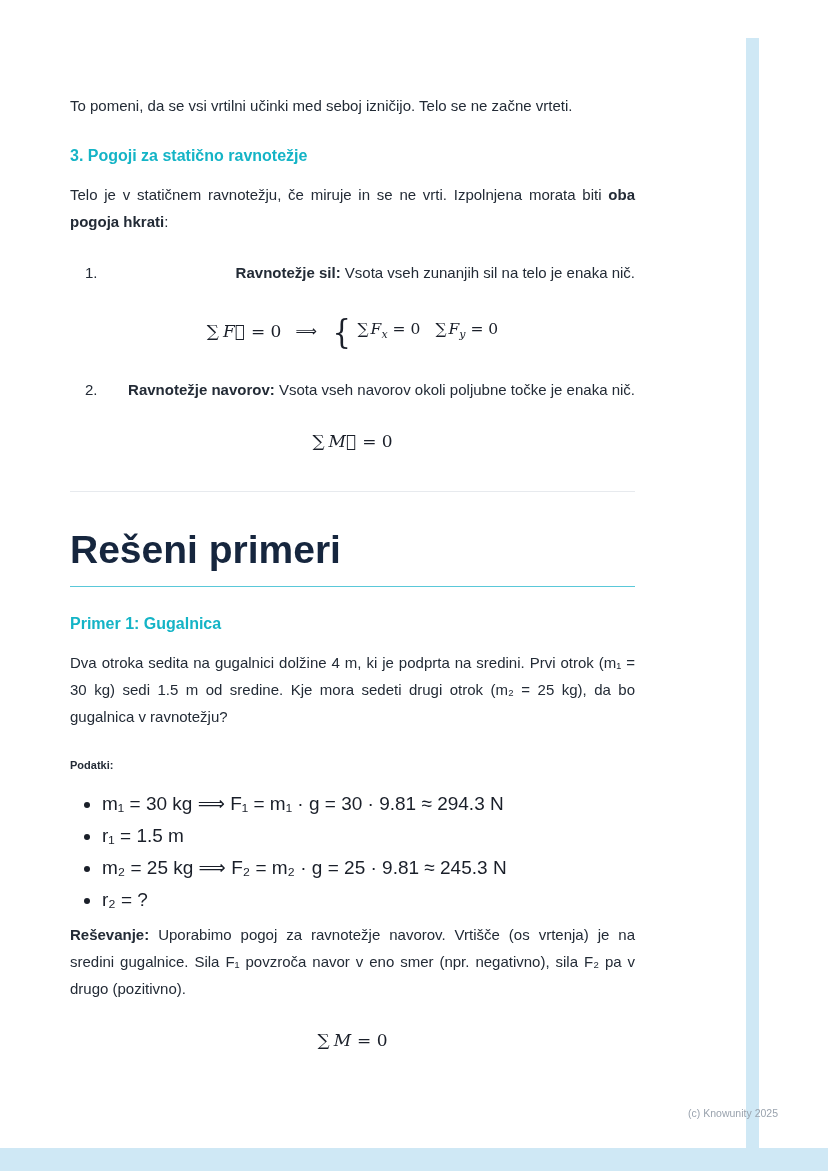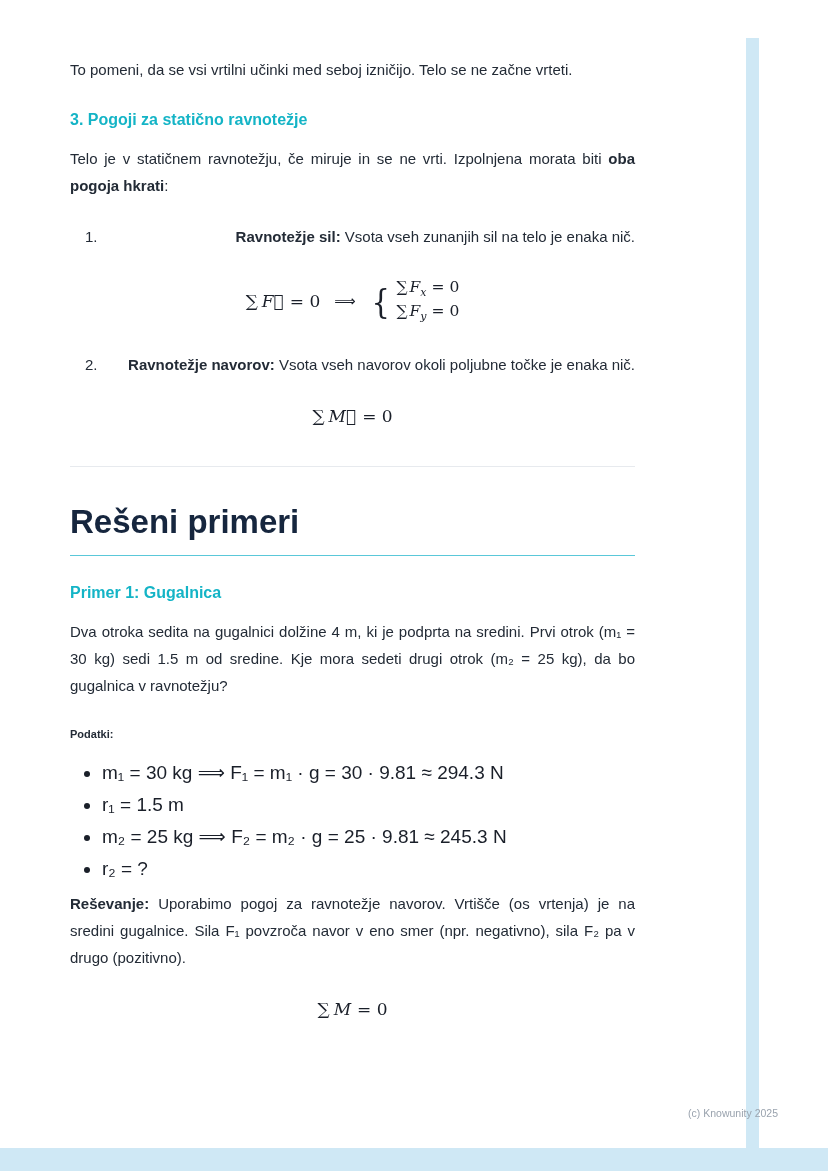--- a/index.html
+++ b/index.html
@@ -13,45 +13,45 @@
     --divider:#e7eaee;
   }
   *{box-sizing:border-box;}
   html,body{margin:0;padding:0;background:#ffffff;}
   .page{
     position:relative;width:828px;height:1171px;background:#fff;overflow:hidden;
     font-family:"Liberation Sans",sans-serif;color:var(--body-text);
   }
   .right-stripe{position:absolute;left:746px;top:38px;bottom:0;width:13px;background:var(--stripe);z-index:0;}
   .bottom-stripe{position:absolute;left:0;right:0;bottom:0;height:23px;background:var(--stripe);z-index:0;}
-  .content{position:absolute;left:70px;top:0;width:565px;padding-top:56px;z-index:1;}
+  .content{position:absolute;left:70px;top:0;width:565px;padding-top:92px;z-index:1;}
 
   p.body{font-size:15px;line-height:27px;margin:0;}
   p.justify{text-align:justify;}
   .intro{margin-bottom:0;}
 
   h2.cyan-heading{color:var(--accent);font-size:16px;font-weight:700;margin:28px 0 16px;}
   h1.big-heading{
-    color:var(--heading-dark);font-size:33px;font-weight:700;margin:36px 0 0;
+    color:var(--heading-dark);font-size:39px;font-weight:700;margin:36px 0 0;
     padding-bottom:14px;border-bottom:1.5px solid var(--accent-underline);
   }
 
   .olist-item{display:flex;font-size:15px;line-height:27px;margin-top:24px;}
   .olist-item .num{width:18px;margin-left:15px;flex:0 0 auto;}
   .olist-item .itext{flex:1;text-align:right;}
 
   .math-block{
     display:flex;justify-content:center;align-items:center;margin:28px 0;
     font-family:"DejaVu Serif",serif;font-size:17px;color:var(--math-text);
   }
   .math-block .var{font-style:italic;margin-left:4px;}
   .math-block .eq{margin-left:6px;}
   .imp{font-family:"DejaVu Sans",sans-serif;font-size:15px;margin:0 14px;}
   .brace{font-size:34px;font-weight:400;line-height:1;margin-right:5px;transform:scaleX(0.85);}
-  .cases{display:flex;flex-direction:column;gap:3px;font-size:15.5px;}
+  .cases{display:flex;flex-direction:row;gap:15px;font-size:15.5px;}
   .case-line .var{font-style:italic;margin-left:2px;}
   .case-line sub{font-size:11px;font-style:italic;}
   .case-line .eq{margin-left:5px;}
 
   hr.divider{border:none;border-top:1px solid var(--divider);margin:40px 0 0;}
 
   .podatki{font-size:11px;line-height:27px;margin:22px 0 0;font-weight:700;}
   ul.bullets{margin:14px 0 0;padding-left:32px;list-style:disc;}
   ul.bullets li{
     font-family:Liberation Sans, sans-serif;font-size:19px;color:var(--math-text);

